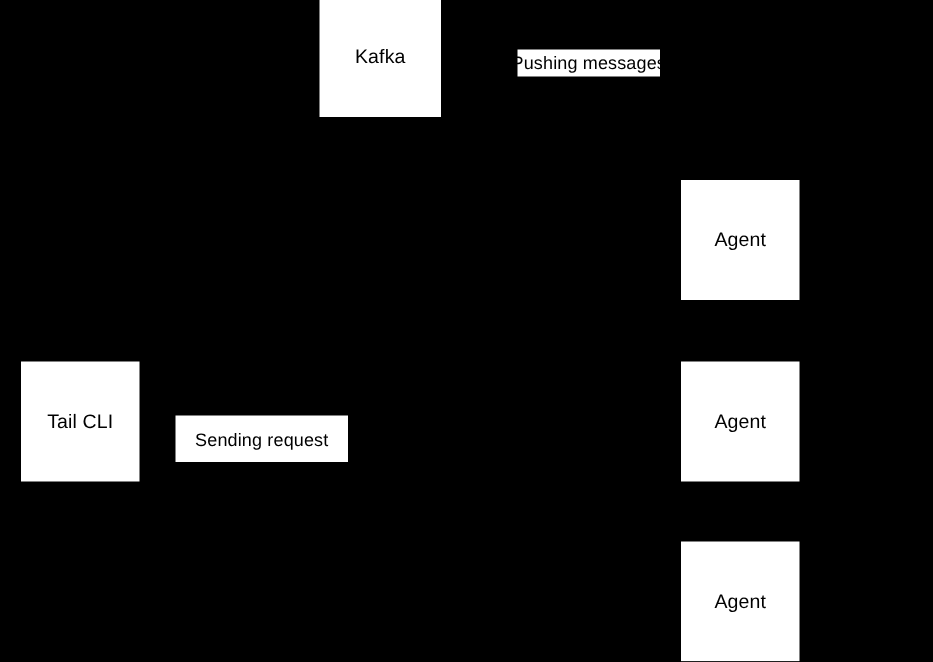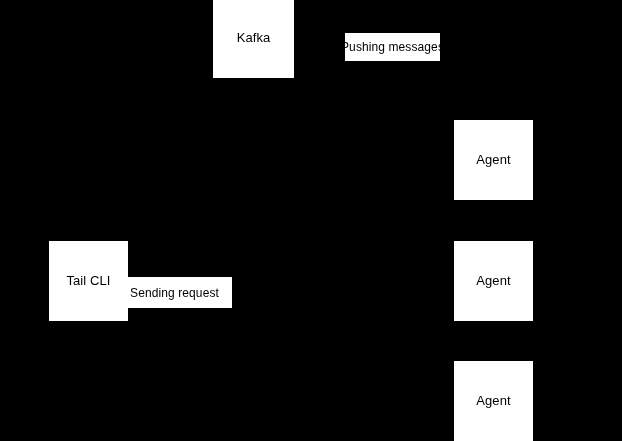--- a/index.html
+++ b/index.html
@@ -51,23 +51,23 @@
     justify-content: center;
     letter-spacing: 0.1px;
   }
   .edge-label .line { display: block; }
 
   
   .n-kafka   { left: 213px; top: -2px;  width: 81px;  height: 80px; }
   .n-agent1  { left: 454px; top: 120px; width: 79px;  height: 80px; }
   .n-agent2  { left: 454px; top: 241px; width: 79px;  height: 80px; }
   .n-agent3  { left: 454px; top: 361px; width: 79px;  height: 80px; }
-  .n-tailcli { left: 14px;  top: 241px; width: 79px;  height: 80px; margin-left: 35px; }
+  .n-tailcli { left: 14px;  top: 241px; width: 79px;  height: 80px; }
 
-  .l-push    { left: 345px; top: 33px;  width: 95px;  height: 28px; }
+  .l-push    { left: 345px; top: 33px;  width: 95px;  height: 18px; }
   .l-recv    { left: 0px;   top: 100px; width: 107px; height: 15px; }
   .l-send    { left: 117px; top: 266px; width: 115px; height: 31px; margin-top: 11px; }
 </style>
 </head>
 <body>
 
 <div id="canvas">
 
   <div class="node n-kafka">
     <span>Kafka</span>

